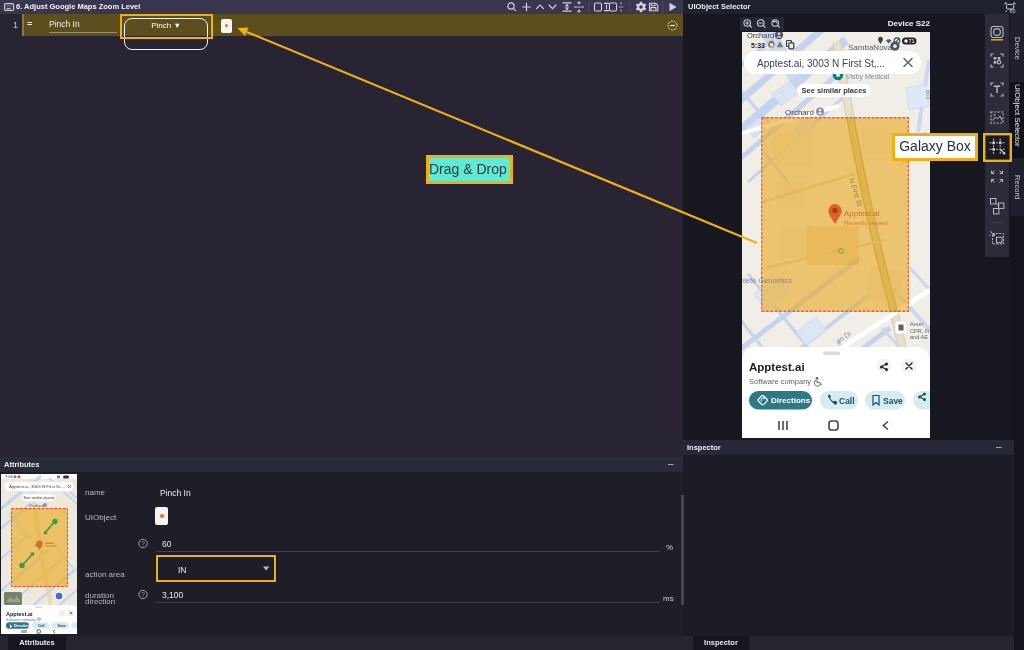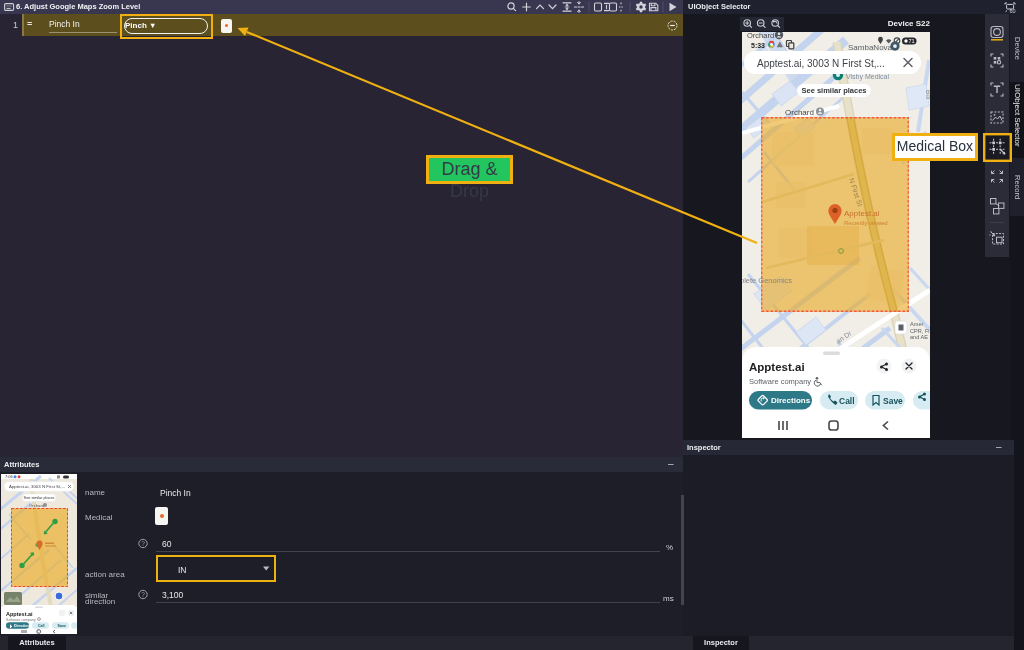--- a/index.html
+++ b/index.html
@@ -16,22 +16,22 @@
   #rightheader .ttl { position:absolute; left:5px; top:0; }
   
   #lcanvas { left:0; top:14px; width:683px; height:443px; background:#282434; }
   #steprow { left:22px; top:14px; width:661px; height:22px; background:#5c4e1d;
     border-left:2px solid #8a7946; }
   #rownum { left:0; top:14px; width:22px; height:22px; color:#c9cad0; font-size:9px;
     line-height:22px; text-align:right; padding-right:4px; }
   #eqh { left:27px; top:14px; height:22px; line-height:21px; color:#e8e9e2; font-size:9px; font-weight:bold;}
   #pinchintxt { left:49px; top:14px; height:22px; line-height:21px; color:#f2f3ef; font-size:8.5px; }
   #pinchinline { left:49px; top:31.5px; width:68px; height:1px; background:rgba(255,255,255,0.38); }
-  #pinchbtn { left:124px; top:17.5px; width:84px; height:16px; border:1.5px solid #f3f4f1;
-    border-radius:8px; color:#fff; font-size:8px; font-weight:bold; text-align:left;
+  #pinchbtn { left:124px; top:17.5px; width:84px; height:32px; border:1.5px solid #f3f4f1;
+    border-radius:8px; color:#fff; font-size:8px; font-weight:normal; text-align:center;
     line-height:13px; }
   #ybox1 { left:120px; top:14px; width:93px; height:25px; border:2.5px solid #f0b011; }
   #thumb1 { left:221px; top:19px; width:11px; height:14px; background:#f7f5f2; border-radius:2px; }
   #thumb1 i { position:absolute; left:3.5px; top:4.5px; width:3px; height:3px; border-radius:50%;
     background:#e06a2a; }
   
   #rpanel { left:683px; top:14px; width:341px; height:443px; background:#17181f; }
   #galaxy { left:876px; top:19px; width:54px; height:12px; color:#f2f3f5; font-size:8px;
     font-weight:bold; text-align:right; }
   #iconcol { left:985px; top:14px; width:24px; height:243px; background:#2b2c38; }
@@ -56,22 +56,22 @@
   .flabel { position:absolute; color:#b7b8c0; font-size:8px; }
   .fval { position:absolute; color:#e8e9ed; font-size:8.5px; }
   .funder { position:absolute; width:504px; height:1px; background:#41424d; }
   .funit { position:absolute; color:#cfd0d6; font-size:8px; }
   #dirbox { left:156px; top:555px; width:120px; height:27px; border:2px solid #edb211; }
   #uiobjthumb { left:155px; top:507px; width:13px; height:18px; background:#f7f5f2;
     border-radius:2px; }
   #uiobjthumb i { position:absolute; left:4.5px; top:7px; width:4px; height:4px;
     border-radius:50%; background:#e06a2a; }
   
-  #dragdrop { left:426px; top:154.5px; width:87px; height:29px; background:#22c55e;
-    border:3px solid #f0b011; color:#333a47; font-size:18px; text-align:center;
+  #dragdrop { left:426px; top:154.5px; width:87px; height:29px; background:#5eead4;
+    border:3px solid #f0b011; color:#333a47; font-size:14px; 
     line-height:22px; }
   #custombox { left:892px; top:133px; width:86px; height:28px; background:#fff;
     border:3.5px solid #f0b011; color:#28323e; font-size:14px; text-align:center;
     line-height:20px; }
   #scrollb { left:681px; top:495px; width:2.5px; height:110px; background:#43444e; }
   svg text { font-family:"Liberation Sans", sans-serif; }
 </style>
 </head>
 <body>
 <div id="stage">
@@ -119,32 +119,32 @@
   <div id="bbarL" class="abs">
       <div class="btab" style="left:8px; width:58px;">Attributes</div>
     </div>
   <div id="bbarR" class="abs">
       <div class="btab" style="left:10px; width:56px;">Inspector</div>
     </div>
   <div id="scrollb" class="abs"></div>
 
   <div class="flabel" style="left:85px; top:488px;">name</div>
   <div class="fval" style="left:160px; top:487.5px;">Pinch In</div>
-  <div class="flabel" style="left:85px; top:513px;">Medical</div>
+  <div class="flabel" style="left:85px; top:513px;">UIObject</div>
   <div id="uiobjthumb" class="abs">
       <i></i>
     </div>
   <div class="flabel" style="left:85px; top:570px;">action area</div>
   <div class="fval" style="left:162px; top:539px;">60</div>
   <div class="funder" style="left:156px; top:551px;"></div>
   <div class="funit" style="left:666px; top:543px;">%</div>
   <div class="flabel" style="left:85px; top:597px;">direction</div>
   <div id="dirbox" class="abs"></div>
   <div class="fval" style="left:166px; top:564.5px;padding-left:12px;">IN</div>
-  <div class="flabel" style="left:85px; top:590.5px;">similar</div>
+  <div class="flabel" style="left:85px; top:590.5px;">duration</div>
   <div class="fval" style="left:162px; top:590px;">3,100</div>
   <div class="funder" style="left:156px; top:602px;"></div>
   <div class="funit" style="left:663px; top:594px;">ms</div>
 
   <svg class="abs" style="left:4px; top:2px;" width="11" height="10" viewBox="0 0 11 10">
     <rect x="0.6" y="1.6" width="9" height="6.8" rx="1.2" fill="none" stroke="#cfd0d8" stroke-width="1.1"></rect>
     <path d="M2.5,6.4 L6.6,6.4" stroke="#cfd0d8" stroke-width="1"></path>
     <path d="M2.5,4 l1,0 M4.5,4 l1,0 M6.5,4 l1,0" stroke="#cfd0d8" stroke-width="0.9"></path>
   </svg>
 
@@ -538,14 +538,14 @@
       <text x="8" y="62">?</text>
     </g>
     <path d="M128,31.5 l6.4,0 -3.2,4 z" fill="#b9bac2"></path>
   </svg>
 
   <svg class="abs" style="left:0; top:0; pointer-events:none;" width="1024" height="650" viewBox="0 0 1024 650">
     <path d="M757,243 L246.7,31.9" stroke="#f0b011" stroke-width="2.2" fill="none"></path>
     <polygon points="237.5,28 248.5,27.6 245,36" fill="#f0b011"></polygon>
   </svg>
   <div id="dragdrop" class="abs">Drag &amp; Drop</div>
-  <div id="custombox" class="abs">Medical Box</div>
+  <div id="custombox" class="abs">Galaxy Box</div>
 </div>
 
 </body></html>

